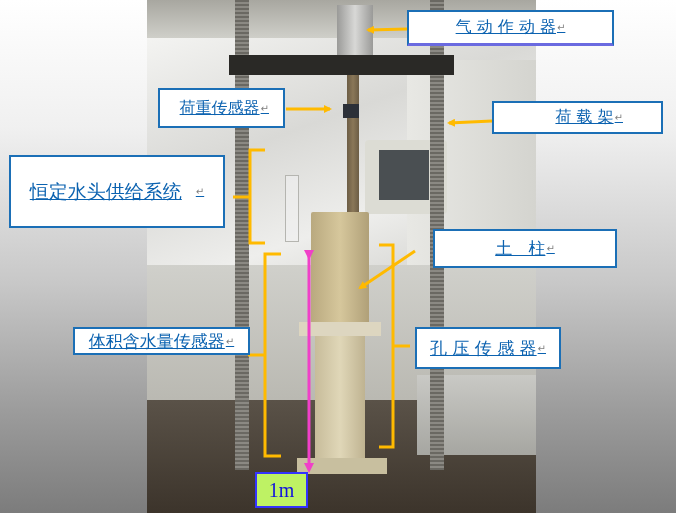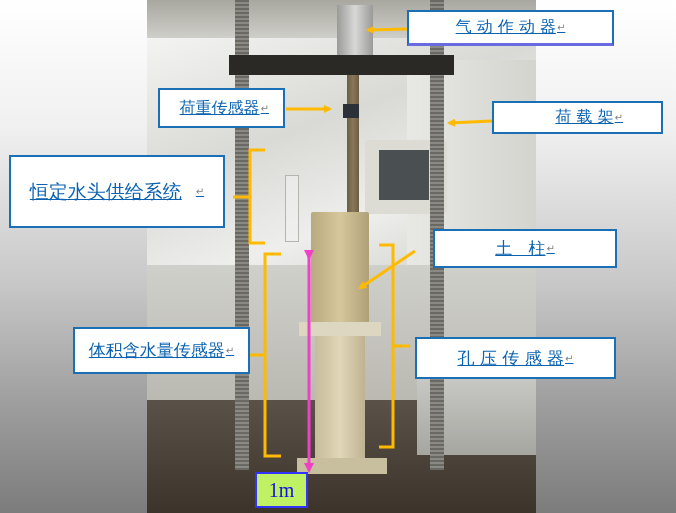--- a/index.html
+++ b/index.html
@@ -112,25 +112,25 @@
 
 <div class="label" style="left:9px;top:155px;width:216px;height:73px;font-size:19px;gap:13px;">
   <span>恒定水头供给系统</span>
     <span class="ret">↵</span>
 </div>
 
 <div class="label" style="left:415px;top:229px;width:184px;height:39px;font-size:17px;white-space:pre;margin-left:18px;">
   <span style="white-space:pre;">土   柱</span><span class="ret">↵</span>
 </div>
 
-<div class="label" style="left:73px;top:327px;width:177px;height:47px;font-size:17px;">
+<div class="label" style="left:73px;top:327px;width:177px;height:28px;font-size:17px;">
   <span>体积含水量传感器</span>
     <span class="ret">↵</span>
 </div>
 
-<div class="label" style="left:415px;top:327px;width:201px;height:42px;font-size:17px;margin-top:10px;">
+<div class="label" style="left:415px;top:327px;width:146px;height:42px;font-size:17px;">
   <span>孔 压 传 感 器</span>
     <span class="ret">↵</span>
 </div>
 
 <div class="scale-label" style="left:255px;top:472px;width:53px;height:36px;">
   <span>1m</span>
 </div>
 
 </body></html>

